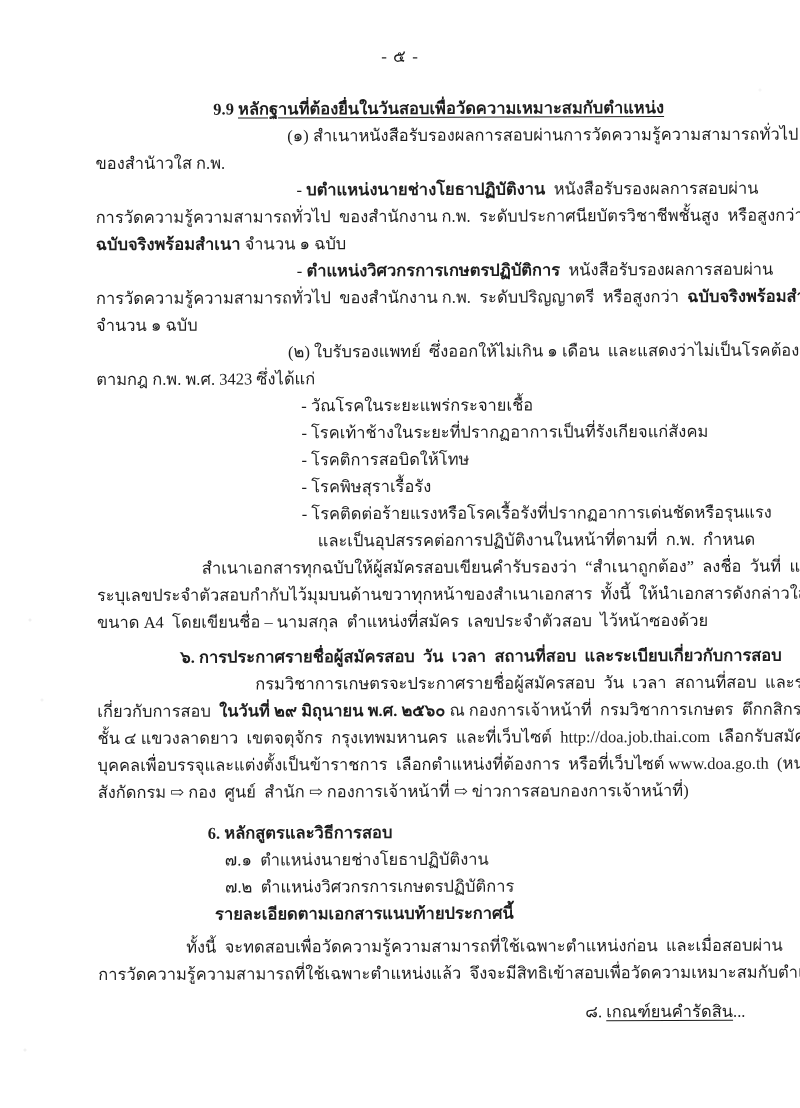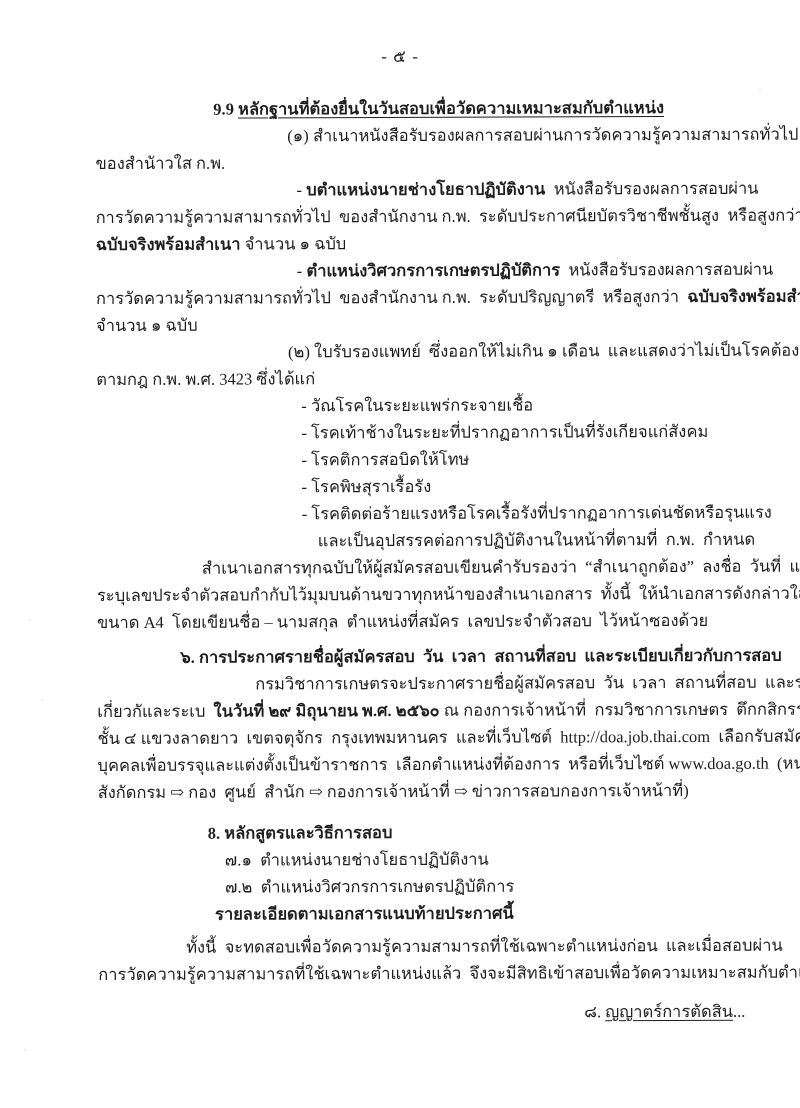--- a/index.html
+++ b/index.html
@@ -76,26 +76,26 @@
         <div class="line" style="padding-left: 205px;"><span>- โรคเท้าช้างในระยะที่ปรากฏอาการเป็นที่รังเกียจแก่สังคม</span></div>
         <div class="line" style="padding-left: 205px;"><span>- โรคติการสอบิดให้โทษ</span></div>
         <div class="line" style="padding-left: 205px;"><span>- โรคพิษสุราเรื้อรัง</span></div>
         <div class="line" style="padding-left: 205px;"><span>- โรคติดต่อร้ายแรงหรือโรคเรื้อรังที่ปรากฏอาการเด่นชัดหรือรุนแรง</span></div>
         <div class="line" style="padding-left: 221px;"><span>และเป็นอุปสรรคต่อการปฏิบัติงานในหน้าที่ตามที่  ก.พ.  กำหนด</span></div>
         <div class="line" style="padding-left: 105px;"><span>สำเนาเอกสารทุกฉบับให้ผู้สมัครสอบเขียนคำรับรองว่า  “สำเนาถูกต้อง”  ลงชื่อ  วันที่  และ</span></div>
         <div class="line"><span>ระบุเลขประจำตัวสอบกำกับไว้มุมบนด้านขวาทุกหน้าของสำเนาเอกสาร  ทั้งนี้  ให้นำเอกสารดังกล่าวใส่ซอง</span></div>
         <div class="line"><span>ขนาด A4  โดยเขียนชื่อ – นามสกุล  ตำแหน่งที่สมัคร  เลขประจำตัวสอบ  ไว้หน้าซองด้วย</span></div>
         <div class="line" style="padding-left: 83px; margin-top: 8px;"><span class="b">๖. การประกาศรายชื่อผู้สมัครสอบ  วัน  เวลา  สถานที่สอบ  และระเบียบเกี่ยวกับการสอบ</span></div>
         <div class="line" style="padding-left: 158px;"><span>กรมวิชาการเกษตรจะประกาศรายชื่อผู้สมัครสอบ  วัน  เวลา  สถานที่สอบ  และระเบียบ</span></div>
-        <div class="line"><span>เกี่ยวกัและระเบ  </span><span class="b">ในวันที่ ๒๙ มิถุนายน พ.ศ. ๒๕๖๐</span><span> ณ กองการเจ้าหน้าที่  กรมวิชาการเกษตร  ตึกกสิกรรม</span></div>
+        <div class="line"><span>เกี่ยวกับการสอบ  </span><span class="b">ในวันที่ ๒๙ มิถุนายน พ.ศ. ๒๕๖๐</span><span> ณ กองการเจ้าหน้าที่  กรมวิชาการเกษตร  ตึกกสิกรรม</span></div>
         <div class="line"><span>ชั้น ๔ แขวงลาดยาว  เขตจตุจักร  กรุงเทพมหานคร  และที่เว็บไซต์  http://doa.job.thai.com  เลือกรับสมัคร</span></div>
         <div class="line"><span>บุคคลเพื่อบรรจุและแต่งตั้งเป็นข้าราชการ  เลือกตำแหน่งที่ต้องการ  หรือที่เว็บไซต์ www.doa.go.th  (หน่วยงาน</span></div>
         <div class="line"><span>สังกัดกรม ⇨ กอง  ศูนย์  สำนัก ⇨ กองการเจ้าหน้าที่ ⇨ ข่าวการสอบกองการเจ้าหน้าที่)</span></div>
-        <div class="line" style="padding-left: 110px; margin-top: 14px;"><span class="b">8. หลักสูตรและวิธีการสอบ</span></div>
+        <div class="line" style="padding-left: 110px; margin-top: 14px;"><span class="b">6. หลักสูตรและวิธีการสอบ</span></div>
         <div class="line" style="padding-left: 127px;"><span>๗.๑  ตำแหน่งนายช่างโยธาปฏิบัติงาน</span></div>
         <div class="line" style="padding-left: 127px;"><span>๗.๒  ตำแหน่งวิศวกรการเกษตรปฏิบัติการ</span></div>
         <div class="line" style="padding-left: 117px;"><span class="b">รายละเอียดตามเอกสารแนบท้ายประกาศนี้</span></div>
         <div class="line" style="padding-left: 88px; margin-top: 6px;"><span>ทั้งนี้  จะทดสอบเพื่อวัดความรู้ความสามารถที่ใช้เฉพาะตำแหน่งก่อน  และเมื่อสอบผ่าน</span></div>
         <div class="line"><span>การวัดความรู้ความสามารถที่ใช้เฉพาะตำแหน่งแล้ว  จึงจะมีสิทธิเข้าสอบเพื่อวัดความเหมาะสมกับตำแหน่ง</span></div>
       </div>
-    <div class="footer-line"><span>๘. </span><span class="u">ญญาตร์การตัดสิน</span><span>...</span></div>
+    <div class="footer-line"><span>๘. </span><span class="u">เกณฑ์ยนคำรัดสิน</span><span>...</span></div>
   </div>
 </div>
 
 </body></html>

